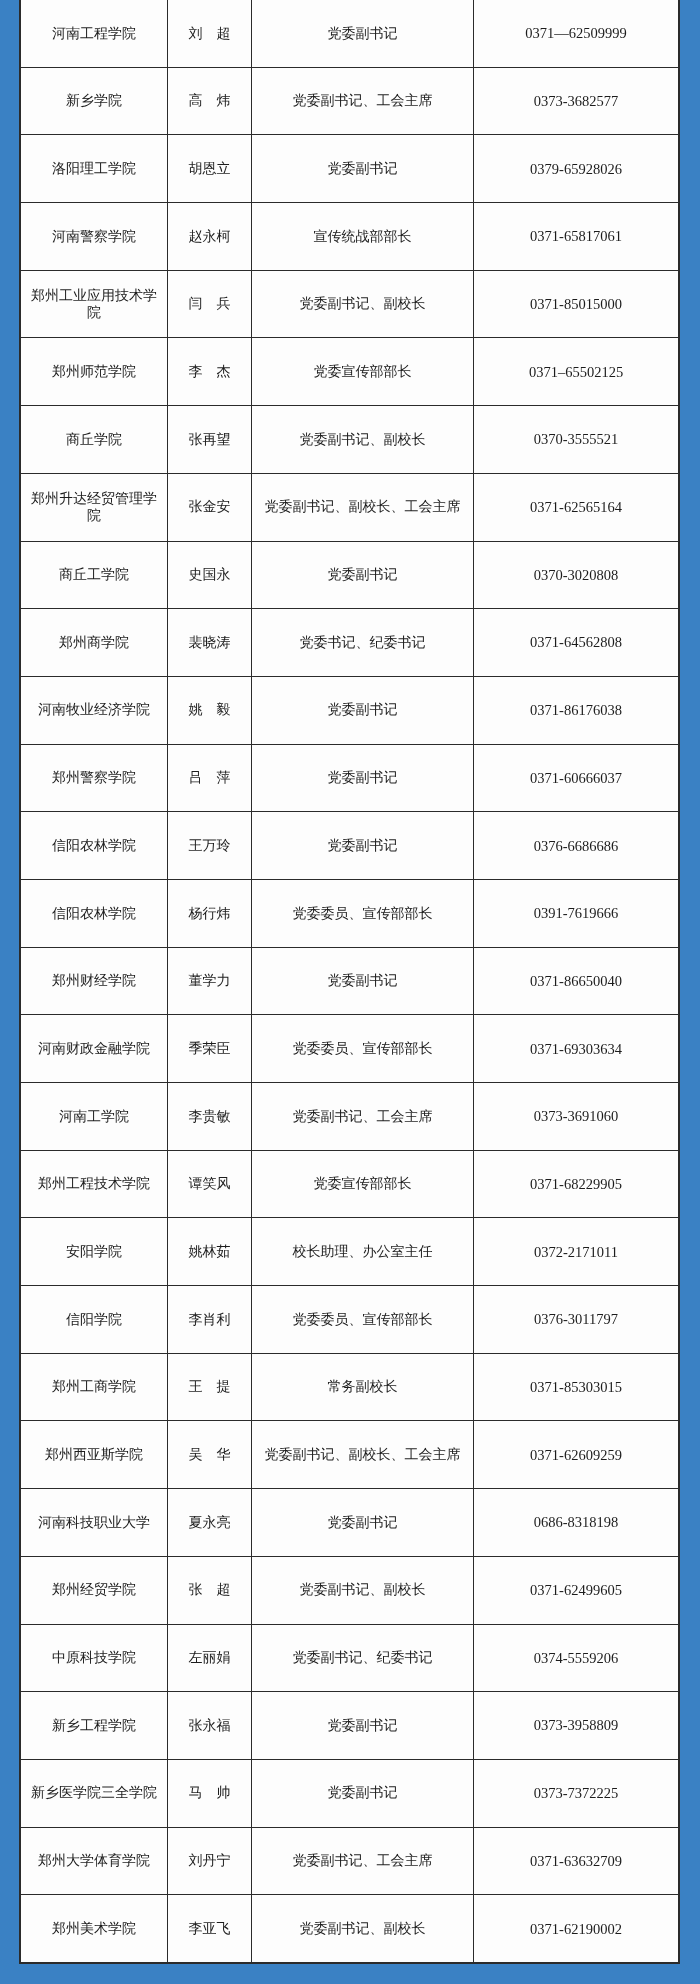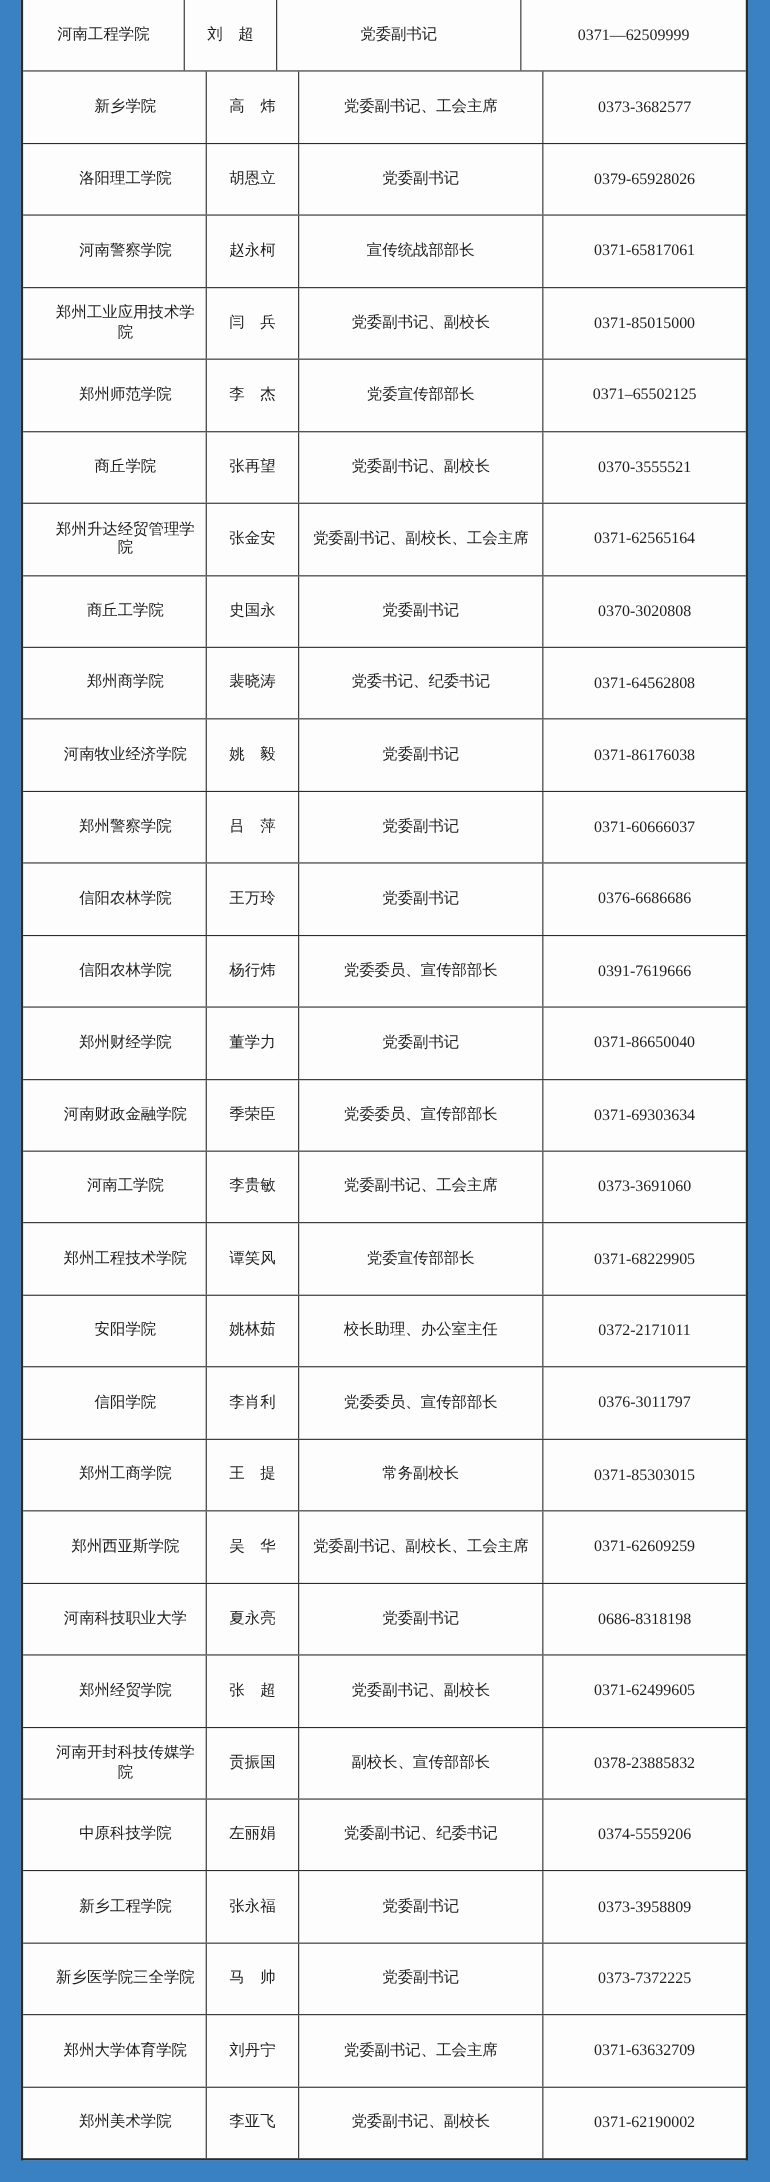--- a/index.html
+++ b/index.html
@@ -29,21 +29,20 @@
     flex-direction: column;
   }
   .trow {
     flex: 1 1 0;
     display: flex;
     flex-direction: row;
     border-top: none;
   }
   .trow + .trow {
     border-top: 1.5px solid #2b2b2b;
-    padding-left: 20px;
   }
   .cell {
     display: flex;
     align-items: center;
     justify-content: center;
     text-align: center;
     color: #1c1c1c;
     font-size: 14px;
     line-height: 1.25;
     padding: 2px 4px;
@@ -222,26 +221,20 @@
     <div class="cell c-phone">0686-8318198</div>
   </div>
 
   <div class="trow">
     <div class="cell c-college">郑州经贸学院</div>
     <div class="cell c-name">张　超</div>
     <div class="cell c-position">党委副书记、副校长</div>
     <div class="cell c-phone">0371-62499605</div>
   </div>
 
-  <div class="trow">
-    <div class="cell c-college">河南开封科技传媒学院</div>
-    <div class="cell c-name">贡振国</div>
-    <div class="cell c-position">副校长、宣传部部长</div>
-    <div class="cell c-phone">0378-23885832</div>
-  </div>
 
   <div class="trow">
     <div class="cell c-college">中原科技学院</div>
     <div class="cell c-name">左丽娟</div>
     <div class="cell c-position">党委副书记、纪委书记</div>
     <div class="cell c-phone">0374-5559206</div>
   </div>
 
   <div class="trow">
     <div class="cell c-college">新乡工程学院</div>

